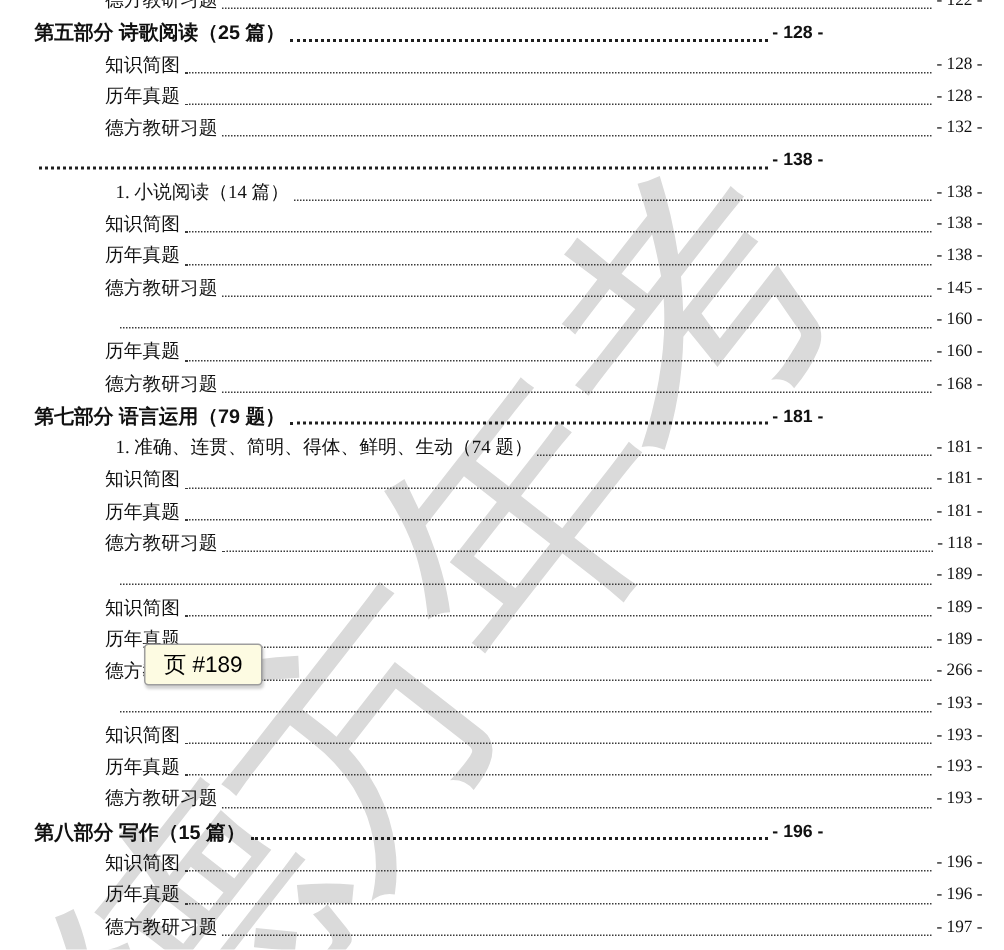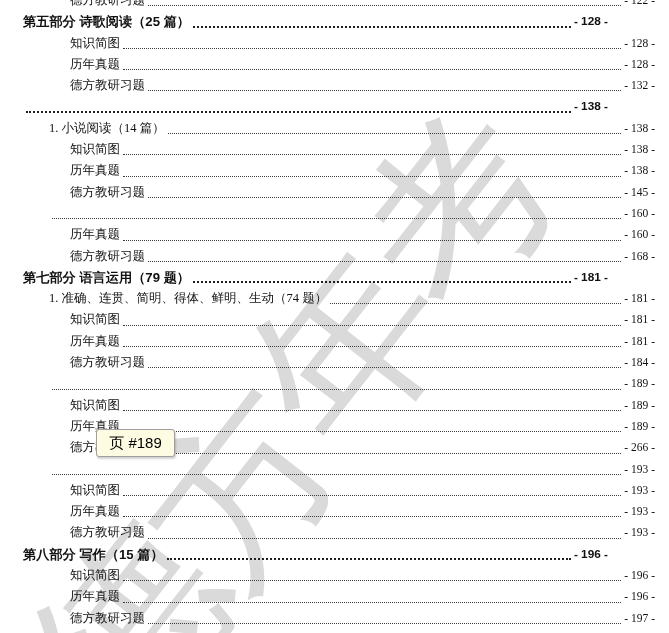--- a/index.html
+++ b/index.html
@@ -63,36 +63,36 @@
     left:3px; right:3px; bottom:5px;
     border-bottom:1.9px dotted #3b3b3b;
   }
   .row .pg {
     white-space:nowrap;
     font-size:11.5px;
     line-height:21.3px;
     color:#111111;
   }
 
-  .row.section { padding-left:23px; padding-right:61px; }
+  .row.section { padding-left:23px; padding-right:120px; }
   .row.section .lbl {
     font-family:"Liberation Sans", sans-serif;
     font-weight:bold;
     font-size:13.2px;
   }
   .row.section .pg {
     font-family:"Liberation Sans", sans-serif;
     font-weight:bold;
     font-size:11.8px;
   }
   .row.section .leader::after {
     border-bottom:2.2px dotted #1f1f1f;
   }
 
-  .row.item { padding-left:49px; }
+  .row.item { padding-left:49px;margin-left:28px; }
   .row.sub  { padding-left:70px; }
 
   
   .tooltip {
     position:absolute;
     left:96px; top:429px;
     min-width:79px; height:28px;
     background:#fdfbe2;
     border:1px solid #9e9e9e;
     border-radius:3px;
@@ -195,21 +195,21 @@
     <span class="pg">- 181 -</span>
   </div>
       <div class="row sub">
     <span class="lbl">历年真题</span>
     <span class="leader"></span>
     <span class="pg">- 181 -</span>
   </div>
       <div class="row sub">
     <span class="lbl">德方教研习题</span>
     <span class="leader"></span>
-    <span class="pg">- 184 -</span>
+    <span class="pg">- 118 -</span>
   </div>
       <div class="row item">
     <span class="leader"></span>
     <span class="pg">- 189 -</span>
   </div>
       <div class="row sub">
     <span class="lbl">知识简图</span>
     <span class="leader"></span>
     <span class="pg">- 189 -</span>
   </div>

